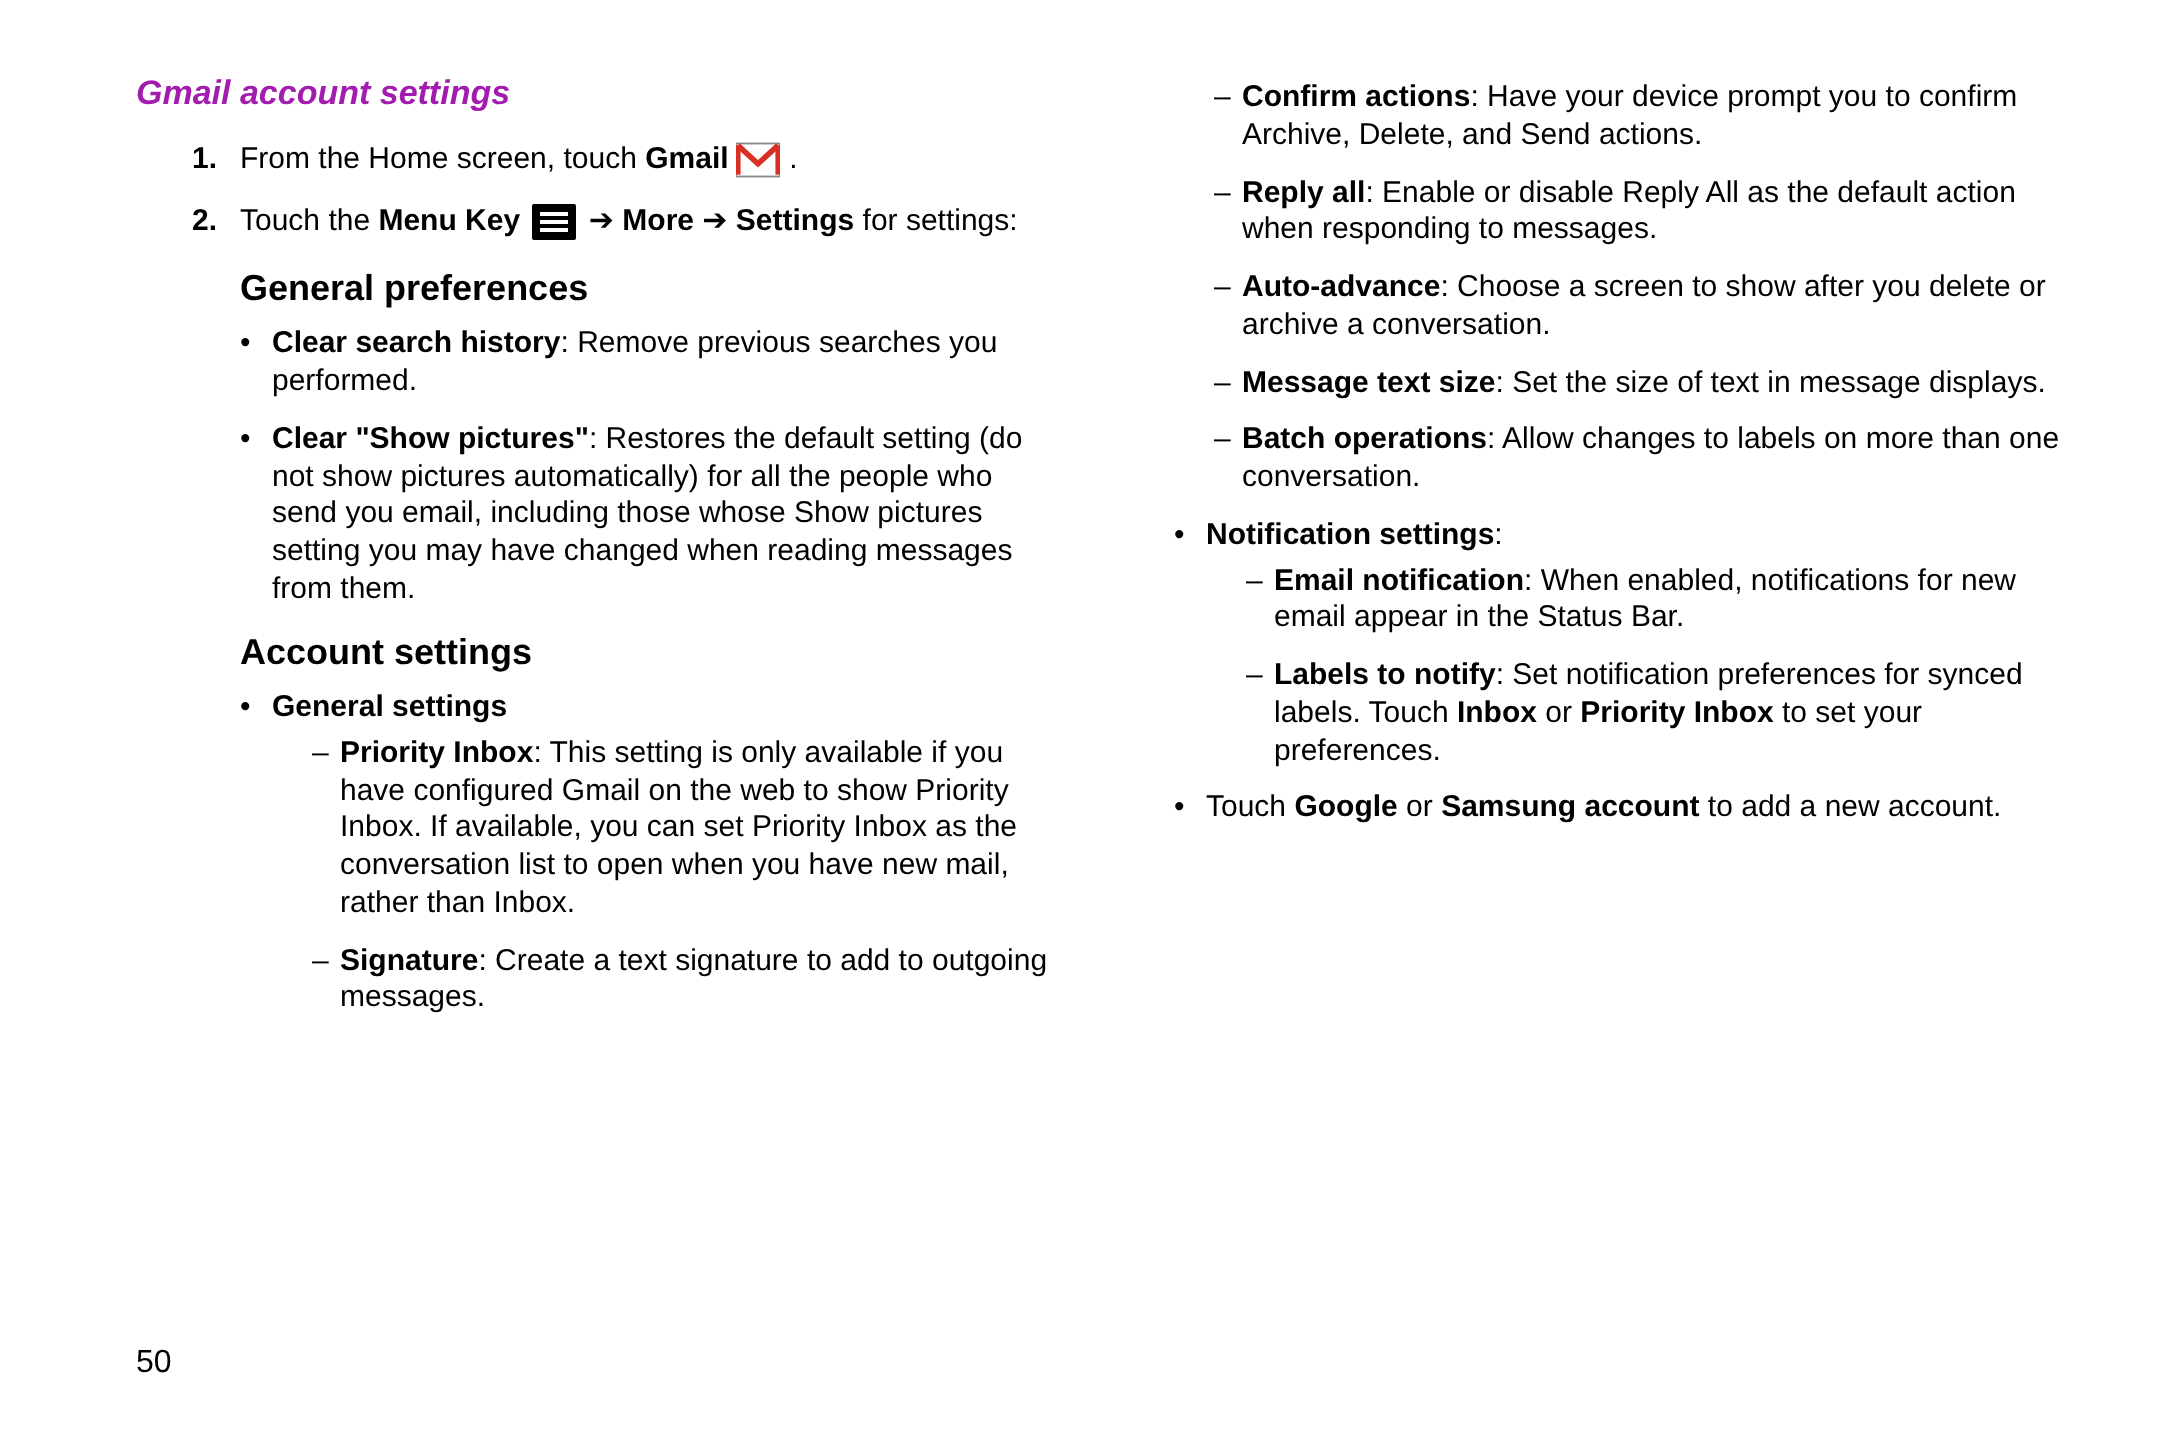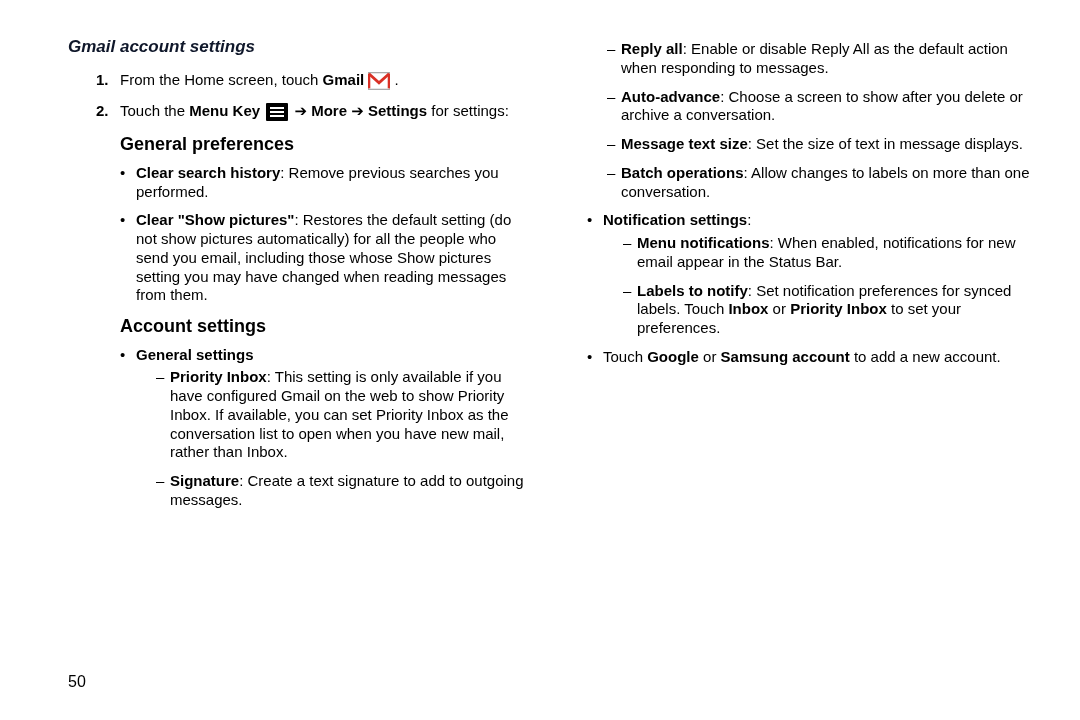--- a/index.html
+++ b/index.html
@@ -13,21 +13,21 @@
     position:relative;
   }
   .cols{
     display:flex;
     flex-direction:row;
     padding:36px 50px 0 68px;
     gap:44px;
   }
   .col{flex:1;min-width:0;}
   .title{
-    color:#0f172a;
+    color:#a21caf;
     font-style:italic;
     font-weight:bold;
     font-size:17px;
     margin:0 0 14px 0;
   }
   ol.steps{list-style:none;padding:0;margin:0 0 10px 28px;}
   ol.steps>li{margin:0 0 12px 0;padding-left:24px;position:relative;font-size:15px;}
   ol.steps>li .num{position:absolute;left:0;top:0;font-weight:bold;}
   .subhead{font-weight:bold;margin:6px 0 8px 52px;font-size:18px;}
   .subhead2{font-weight:bold;margin:10px 0 6px 0;font-size:15px;}
@@ -92,30 +92,31 @@
         <ul class="dash">
           <li><span class="bold">Priority Inbox</span><span>: This setting is only available if you have configured Gmail on the web to show Priority Inbox. If available, you can set Priority Inbox as the conversation list to open when you have new mail, rather than Inbox.</span></li>
           <li><span class="bold">Signature</span><span>: Create a text signature to add to outgoing messages.</span></li>
         </ul>
       </li>
     </ul>
   </div>
 
   <div class="col right">
     <ul class="dash continued">
+      <li><span class="bold">Confirm actions</span><span>: Have your device prompt you to confirm Archive, Delete, and Send actions.</span></li>
       <li><span class="bold">Reply all</span><span>: Enable or disable Reply All as the default action when responding to messages.</span></li>
       <li><span class="bold">Auto-advance</span><span>: Choose a screen to show after you delete or archive a conversation.</span></li>
       <li><span class="bold">Message text size</span><span>: Set the size of text in message displays.</span></li>
       <li><span class="bold">Batch operations</span><span>: Allow changes to labels on more than one conversation.</span></li>
     </ul>
 
     <ul class="bullets" style="margin-left:16px;">
       <li><span class="bold">Notification settings</span>:
         <ul class="dash">
-          <li><span class="bold">Menu notifications</span><span>: When enabled, notifications for new email appear in the Status Bar.</span></li>
+          <li><span class="bold">Email notification</span><span>: When enabled, notifications for new email appear in the Status Bar.</span></li>
           <li><span class="bold">Labels to notify</span><span>: Set notification preferences for synced labels. Touch </span><span class="bold">Inbox</span><span> or </span><span class="bold">Priority Inbox</span><span> to set your preferences.</span></li>
         </ul>
       </li>
     </ul>
 
     <ul class="bullets" style="margin-left:16px;">
       <li><span>Touch </span><span class="bold">Google</span><span> or </span><span class="bold">Samsung account</span><span> to add a new account.</span></li>
     </ul>
   </div>
 

